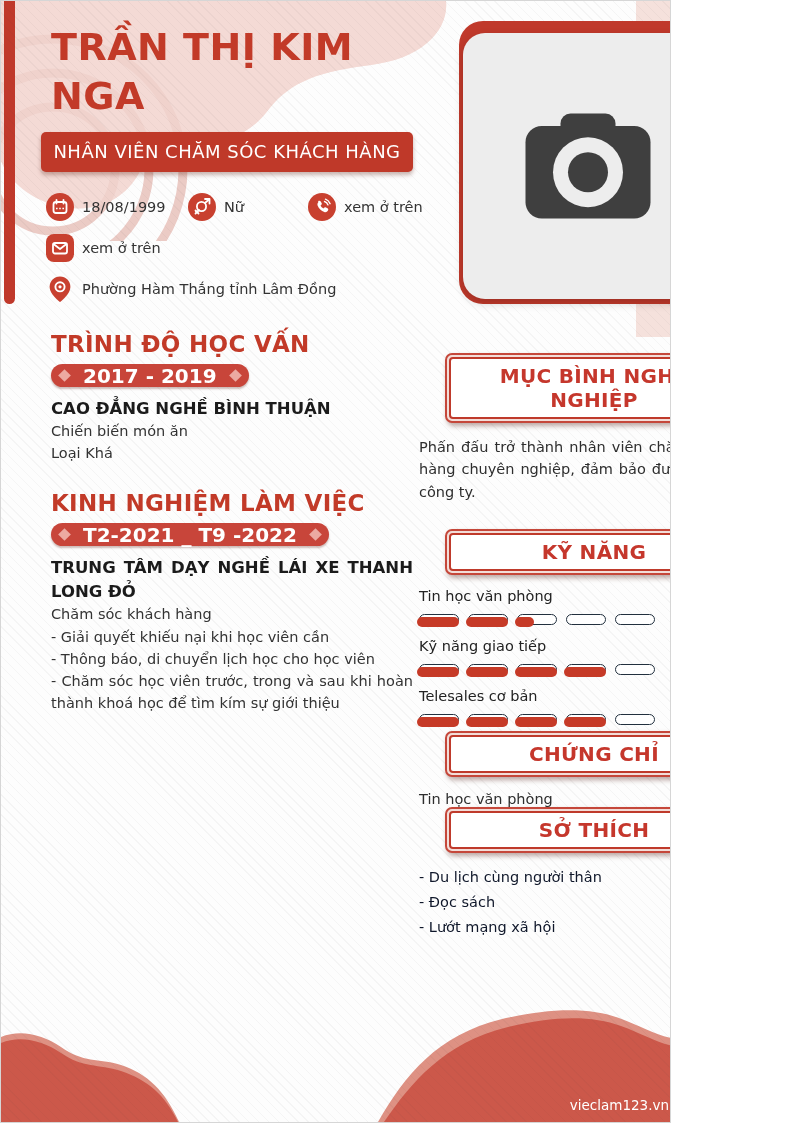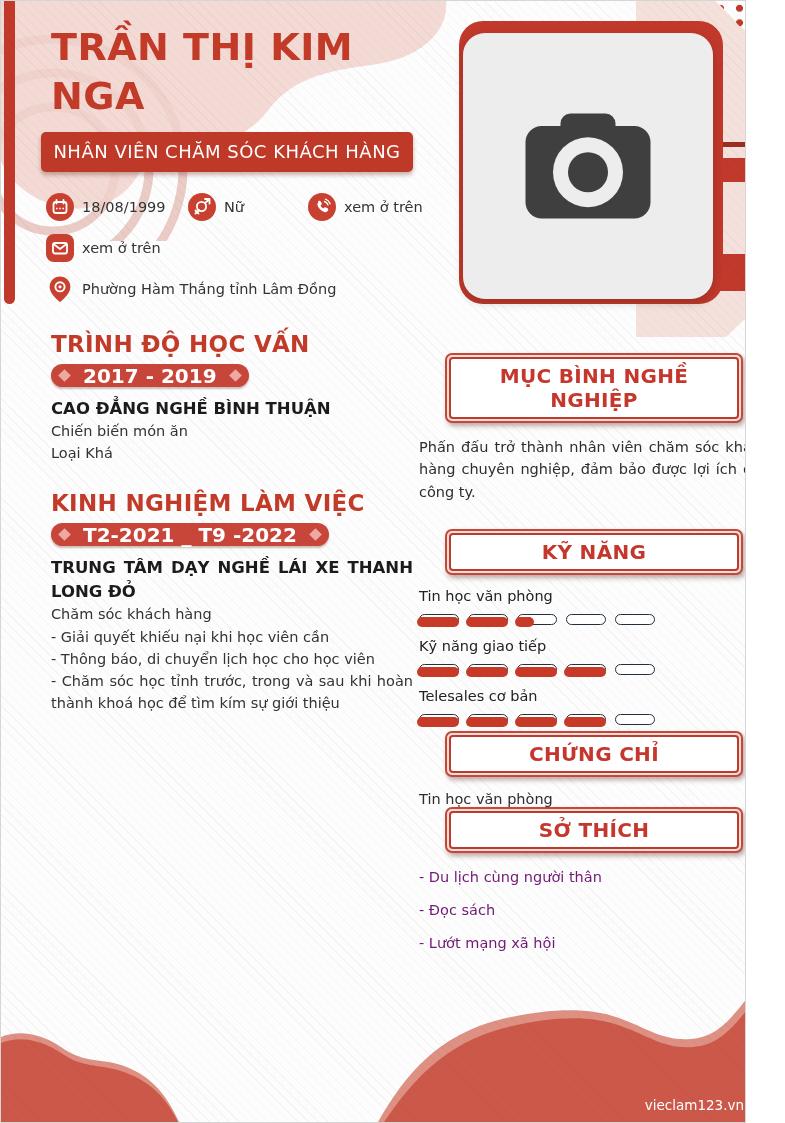--- a/index.html
+++ b/index.html
@@ -1,17 +1,17 @@
 <!DOCTYPE html>
 <html><head>
 <meta charset="utf-8">
 <style>
   html,body{margin:0;padding:0;background:#fff;}
   .page{
-    position:relative; width:746px; height:1123px; overflow:hidden;
+    position:relative; width:671px; height:1123px; overflow:hidden;
     background:#fdfdfd;
     border:1px solid #d6d6d6; box-sizing:border-box;
     font-family:"DejaVu Sans","Liberation Sans",sans-serif;
     color:#2e2e2e;
   }
   
   .deco{position:absolute; z-index:1;}
   .hatch{
     position:absolute; inset:0; z-index:2; pointer-events:none;
     background:repeating-linear-gradient(45deg, rgba(60,60,60,0.045) 0 1px, transparent 1px 7px);
@@ -81,21 +81,21 @@
   .hbox-inner{
     background:#fff; border:2px solid #bf3a2b; border-radius:4px;
     text-align:center; font-size:20px; font-weight:bold; color:#c5372c; padding:5px 2px; letter-spacing:0.3px;
   }
   .obj-text{margin-top:13px; font-size:14.5px; line-height:1.55; color:#2e2e2e; text-align:justify;}
   .skill-label{font-size:14.5px; color:#222; margin-top:13px;}
   .pill-row{display:flex; gap:9px; margin-top:10px; margin-bottom:6px;}
   .pill{position:relative; width:40px; height:11px; border:1.5px solid #22303e; border-radius:6px; background:#fff; box-sizing:border-box;}
   .pill-fill{position:absolute; left:-3px; top:2px; height:10px; background:#c63a27; border-radius:5px;}
   .cert-item{font-size:14.5px; margin-top:14px; color:#2e2e2e;}
-  .hobby-item{font-size:14.5px; line-height:1.7; color:#701a75;margin-top:8px;}
+  .hobby-item{font-size:14.5px; line-height:1.7; color:#0f172a;}
   .mt30{} .mt26{margin-top:26px;} .mt12{margin-top:12px;}
   
   .watermark{position:absolute; right:1px; top:1096px; color:#fff; font-size:13.5px; z-index:3;}
 </style>
 </head>
 <body>
 
 <div class="page">
 
   <svg class="deco blob-tl" width="470" height="240" viewBox="0 0 470 240">
@@ -198,21 +198,21 @@
       <div class="period-badge">
         <span class="diamond"></span>
         <span>T2-2021 _ T9 -2022</span>
         <span class="diamond"></span>
       </div>
       <div class="org">TRUNG TÂM DẠY NGHỀ LÁI XE THANH LONG ĐỎ</div>
       <div class="body-line">Chăm sóc khách hàng</div>
       <div>
           <div class="detail-line">- Giải quyết khiếu nại khi học viên cần</div>
           <div class="detail-line">- Thông báo, di chuyển lịch học cho học viên</div>
-          <div class="detail-line">- Chăm sóc học tỉnh trước, trong và sau khi hoàn thành khoá học để tìm kím sự giới thiệu</div>
+          <div class="detail-line">- Chăm sóc học viên trước, trong và sau khi hoàn thành khoá học để tìm kím sự giới thiệu</div>
         </div>
     </div>
 
     <div class="col-right">
       <div class="hbox">
         <div class="hbox-inner">MỤC BÌNH NGHỀ NGHIỆP</div>
       </div>
       <div class="obj-text">Phấn đấu trở thành nhân viên chăm sóc khách hàng chuyên nghiệp, đảm bảo được lợi ích cho công ty.</div>
 
       <div class="hbox mt26">

